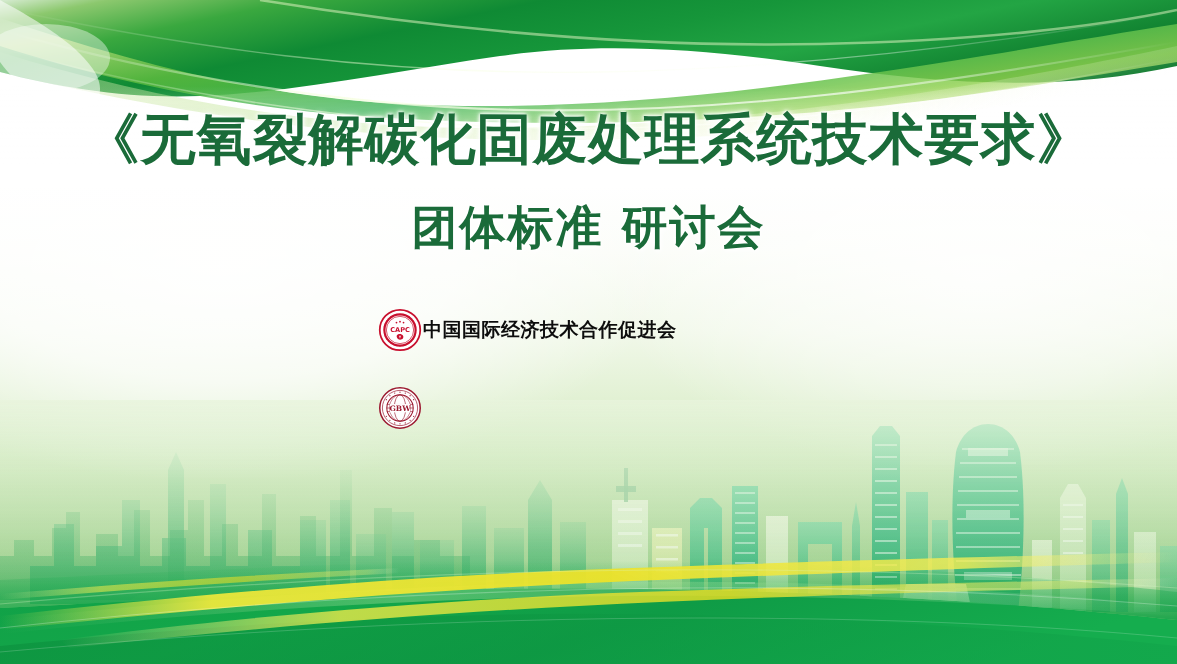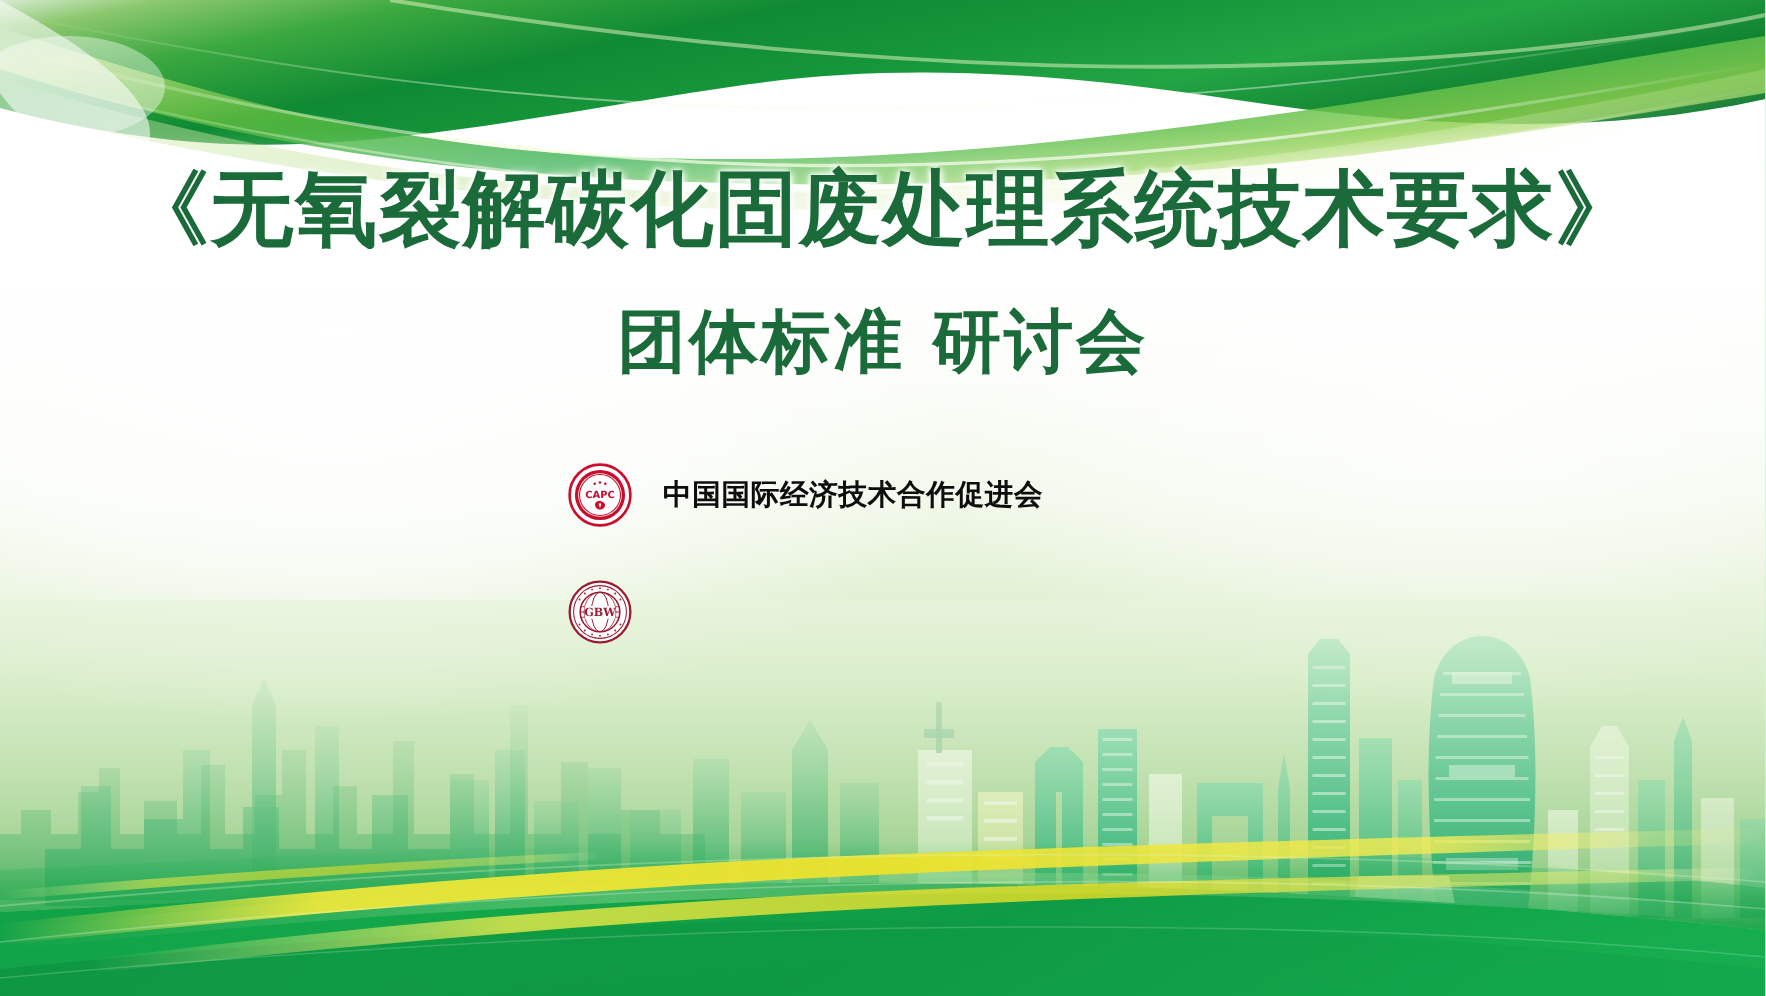--- a/index.html
+++ b/index.html
@@ -125,21 +125,21 @@
   }
   .org-row.second { margin-top: 28px; }
 
   .org-seal {
     width: 44px;
     height: 44px;
     flex: 0 0 44px;
     position: relative;
   }
   .org-label {
-    margin-left: 20px;
+    margin-left: 1px;
     font-size: 19px;
     font-weight: bold;
     color: #0d0d0d;
     letter-spacing: 0.5px;
     white-space: nowrap;
     font-family: "DejaVu Sans", "Liberation Sans", sans-serif;
   }
 </style>
 </head>
 <body>

